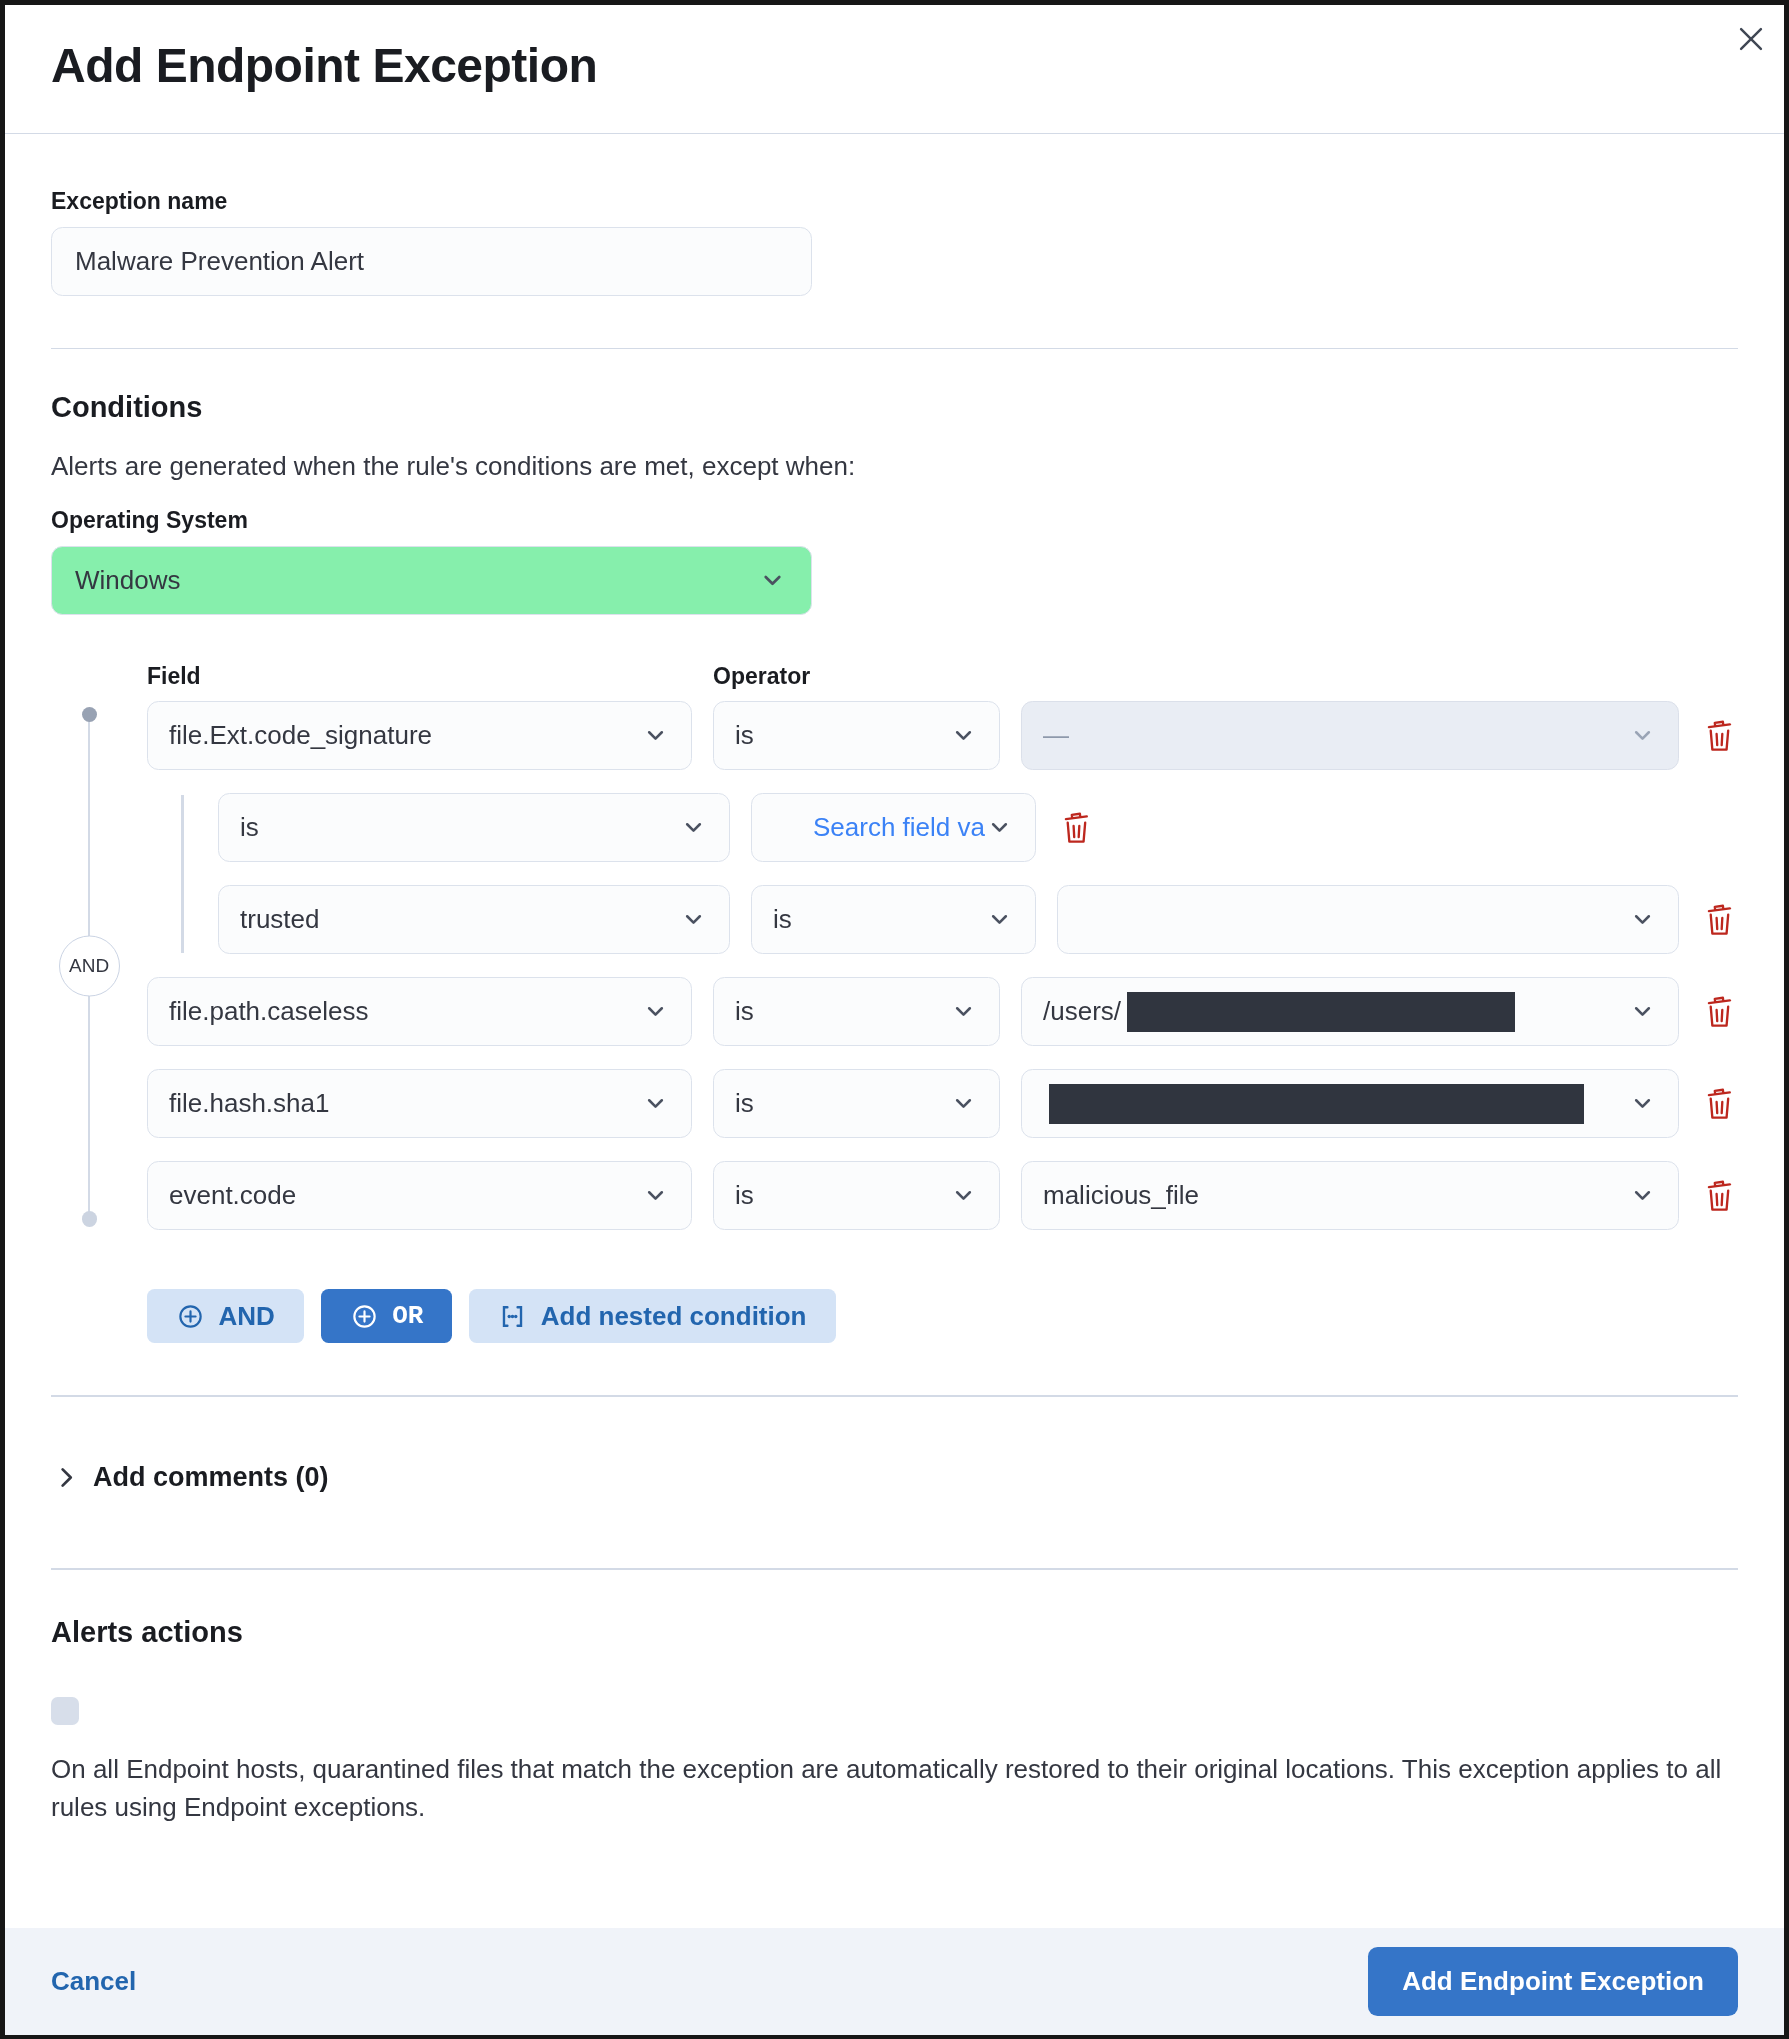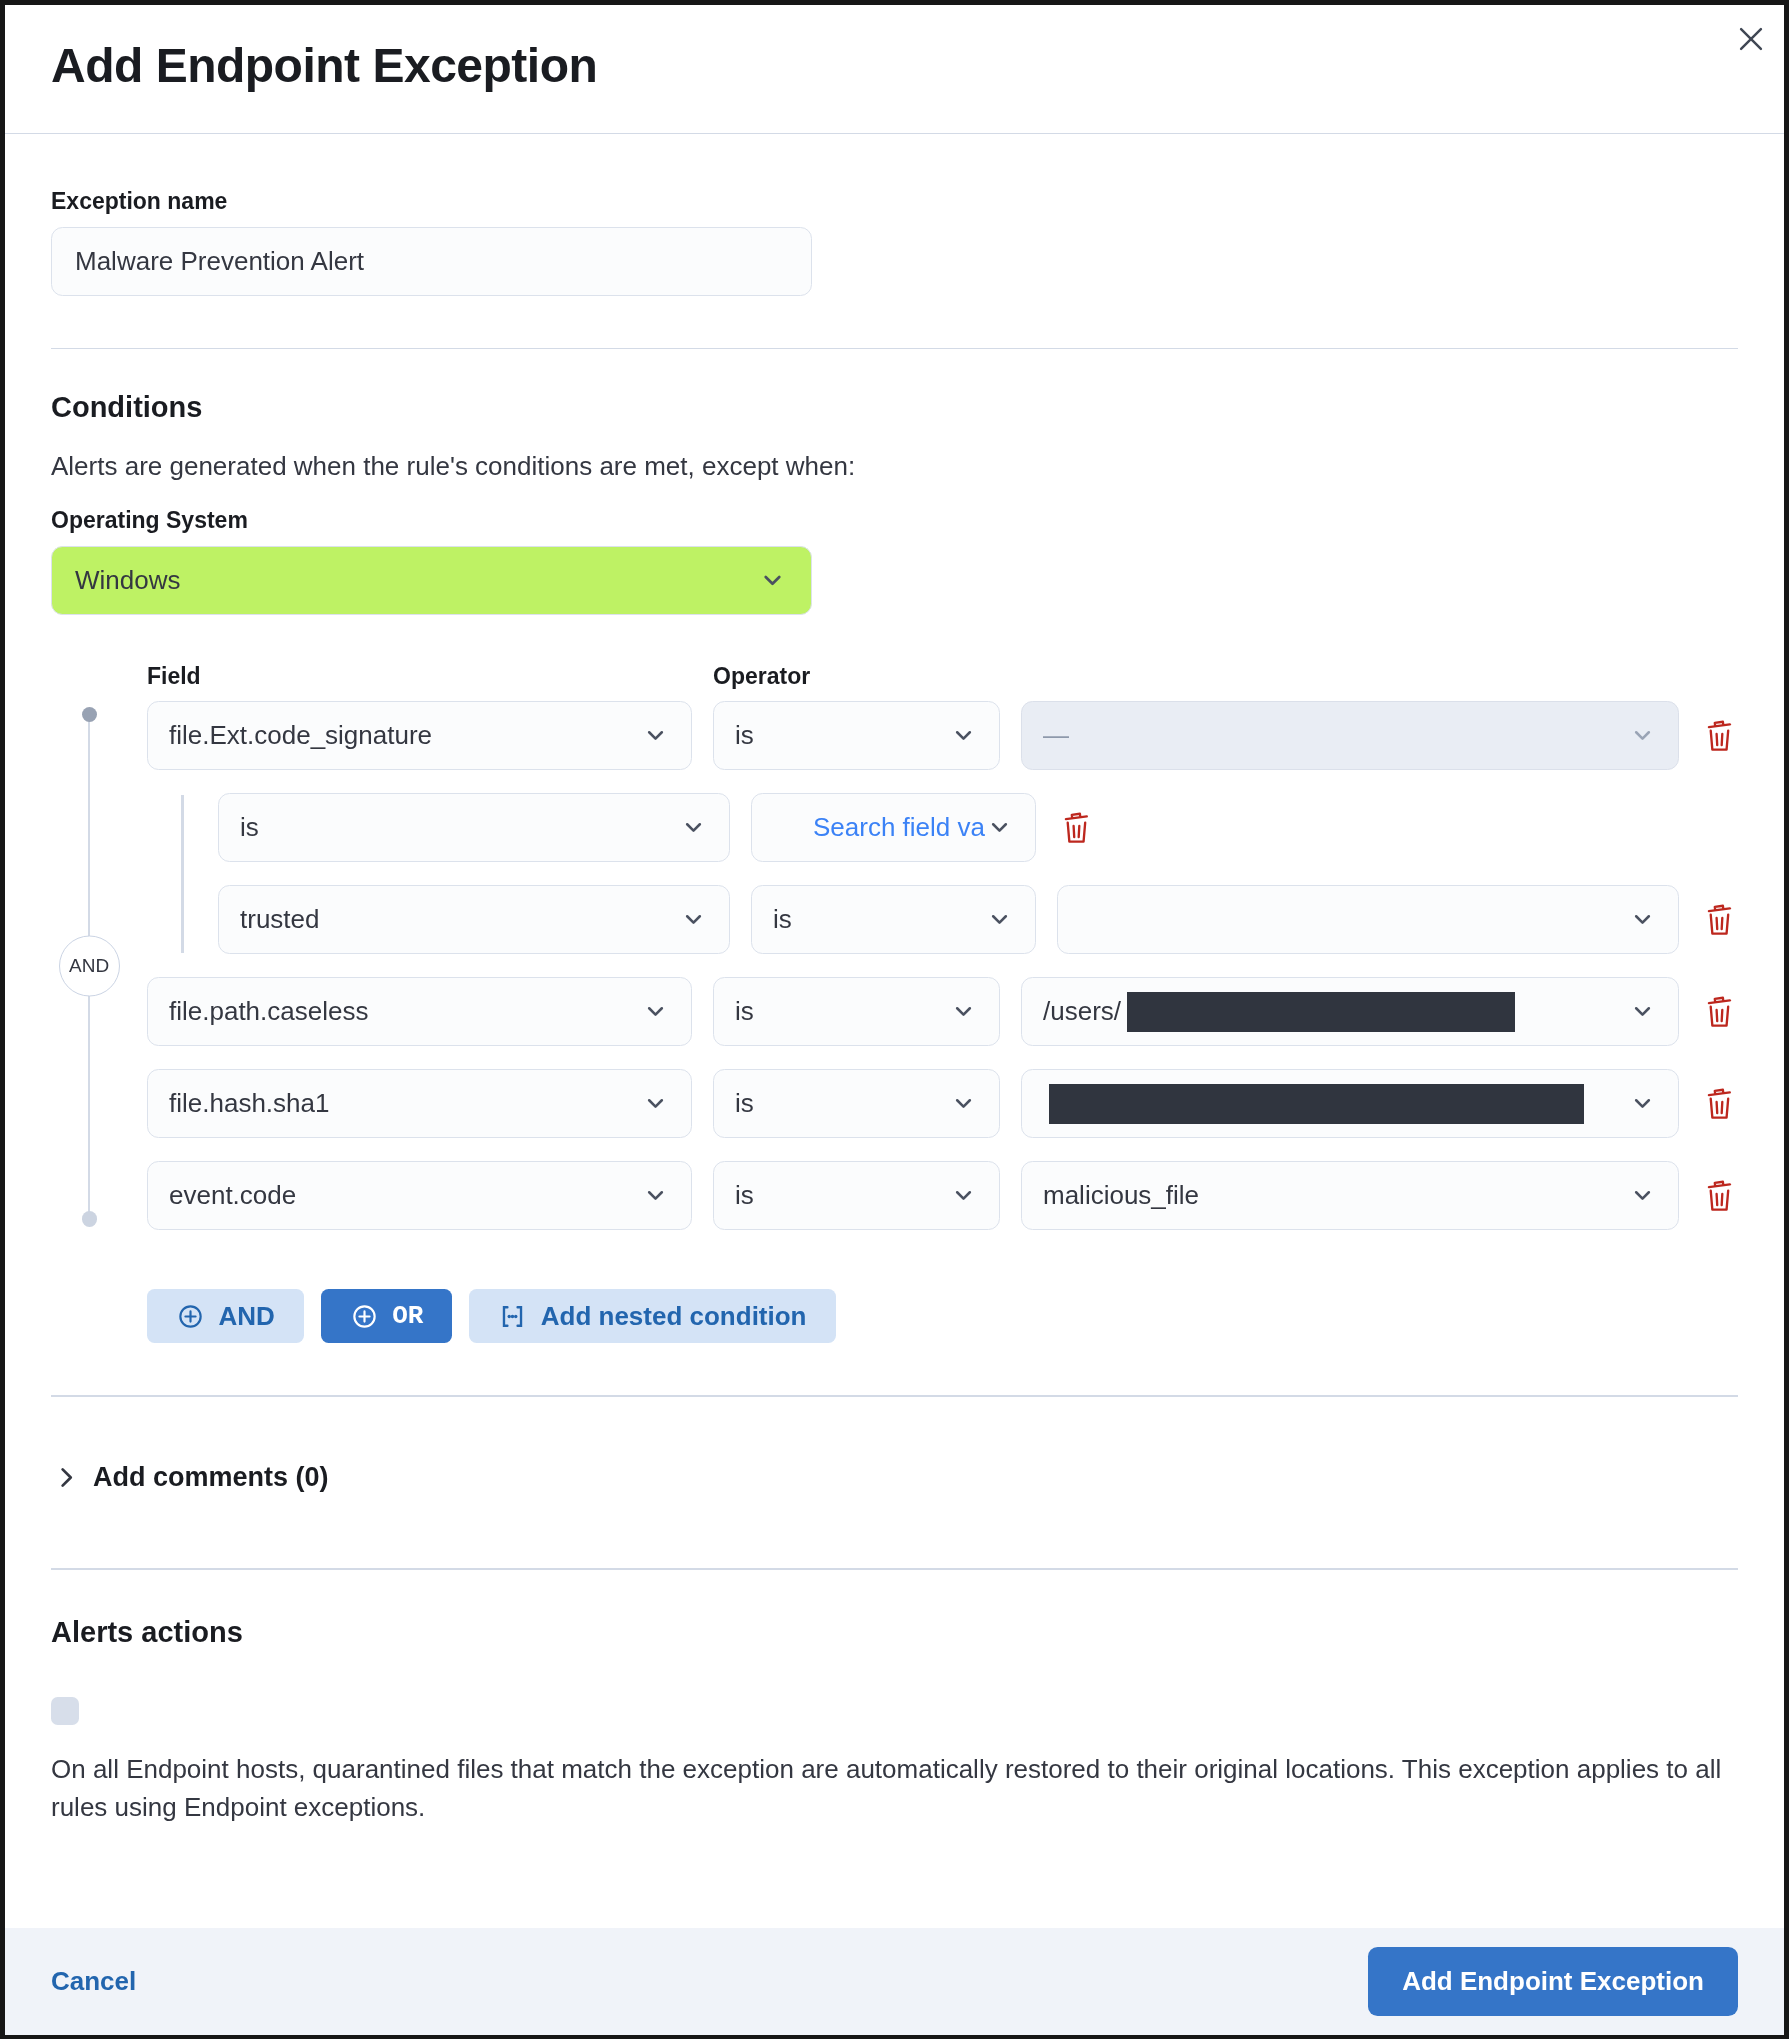--- a/index.html
+++ b/index.html
@@ -16,21 +16,21 @@
   
   .hdr { flex: none; height: 129px; padding: 32.5px 46px 0; border-bottom: 1.9px solid #d3dae6; position: relative; }
   .hdr h1 { font-size: 48px; font-weight: 700; color: #1a1c21; letter-spacing: -0.5px; }
   .close-btn { position: absolute; top: 13.4px; right: 12.4px; width: 42px; height: 42px; background: none; border: none; cursor: pointer; display:flex; align-items:center; justify-content:center; }
   
   .content { flex: 1 1 auto; padding: 0 46px; overflow: hidden; }
   .lbl { font-size: 23px; font-weight: 700; color: #1a1c21; }
   .mt-top { margin-top: 54px; }
   .divider { height: 1.9px; background: #d3dae6; }
   .field-shell {
-    height: 69px; background: #bef264; border: 1.9px solid #dce2ec; border-radius: 11.5px;
+    height: 69px; background: #86efac; border: 1.9px solid #dce2ec; border-radius: 11.5px;
     display: flex; align-items: center; padding: 0 23px; font-size: 26px; color: #343741;
   }
   input.text-input {
     width: 761px; height: 69px; margin-top: 11.5px; background: #fbfcfd;
     border: 1.9px solid #dce2ec; border-radius: 11.5px; padding: 0 23px;
     font-size: 26px; color: #343741; font-family: inherit; outline: none; display:block;
   }
   .select { width: 761px; margin-top: 11.5px; justify-content: space-between; cursor: pointer; }
   .desc { font-size: 26px; margin-top: 27px; color: #343741; }
   

